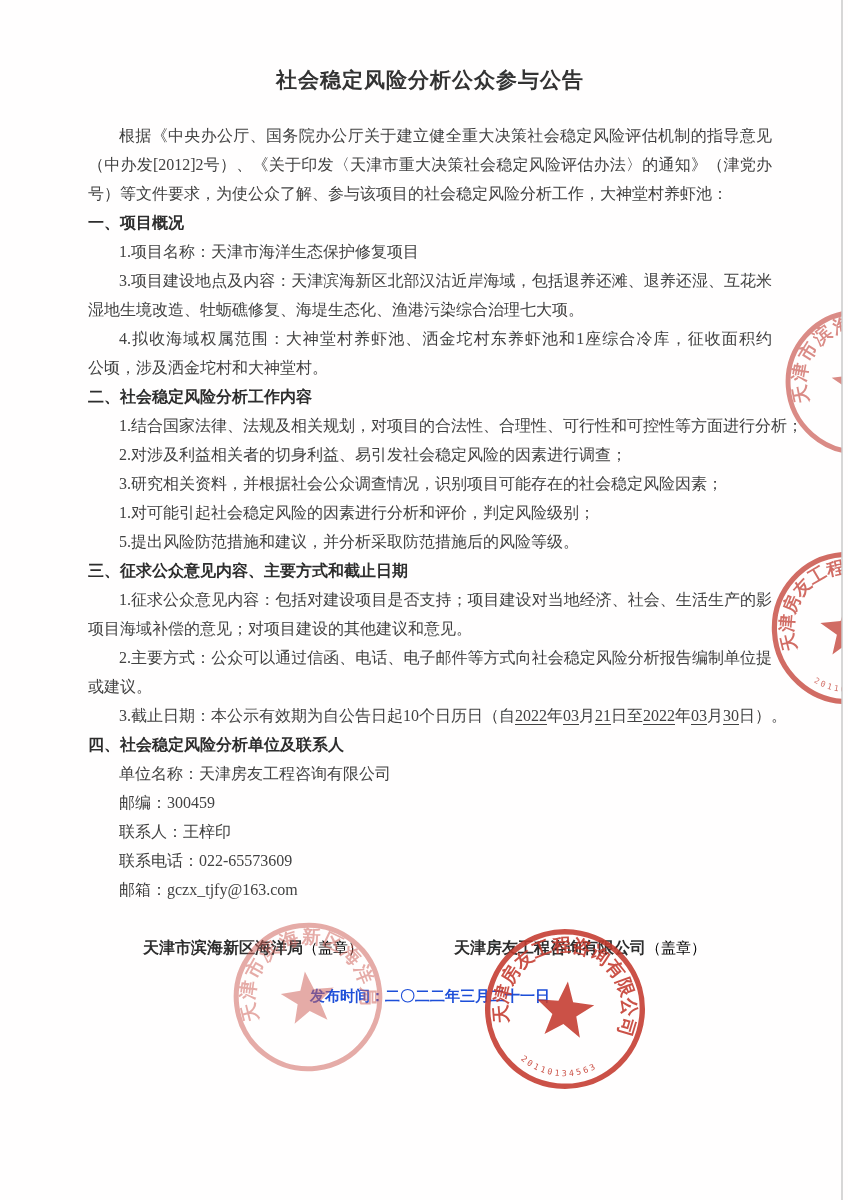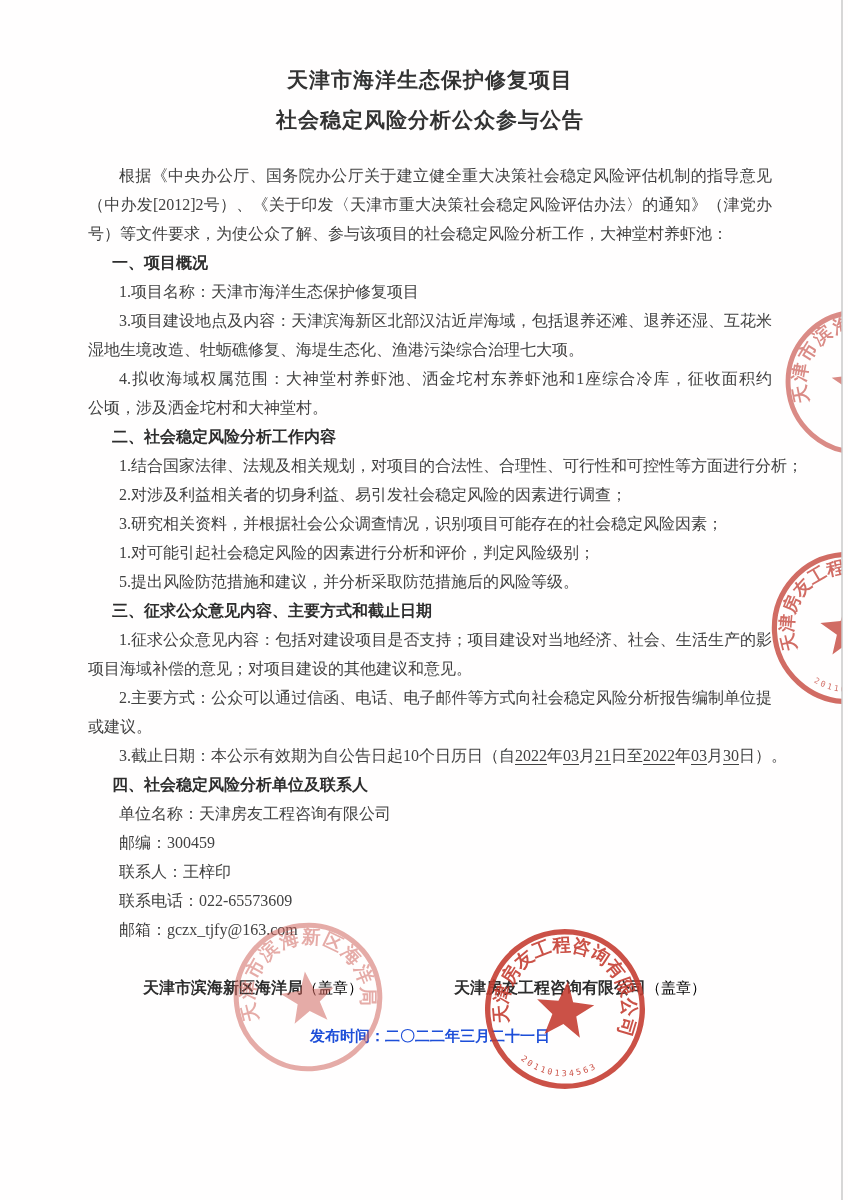--- a/index.html
+++ b/index.html
@@ -9,21 +9,21 @@
     color:#414141;
   }
   .content { position:absolute; left:88px; top:60px; width:684px; }
   .title { font-size:21px; font-weight:bold; color:#333333; text-align:center;
            line-height:40px; letter-spacing:1px; white-space:nowrap; }
   .body-block { margin-top:21px; font-size:16px; }
   .line { line-height:29px; height:29px; white-space:nowrap; }
   .ind  { text-indent:31px; }
   .fill { text-align:justify; text-align-last:justify; white-space:normal;
           overflow:hidden; }
-  .hline { font-weight:bold; color:#2d2d2d;margin-left:24px; }
+  .hline { font-weight:bold; color:#2d2d2d; }
   .u { text-decoration:underline; text-underline-offset:3px; }
   .sign-row { position:relative; height:29px; margin-top:34px; font-size:16px; }
   .sign-left  { position:absolute; left:55px;  white-space:nowrap; }
   .sign-right { position:absolute; left:366px; white-space:nowrap; }
   .sign-name { font-weight:bold; color:#2d2d2d; }
   .sign-suffix { color:#000000; font-size:15px; }
   .publish-row { height:29px; line-height:29px; text-align:center;
                  font-size:15px; font-weight:bold; color:#1d4ed8;margin-top:15px; }
   .scan-edge { position:absolute; left:841px; top:0; width:2px; height:1200px;
                background:#c9c9c9; opacity:.75; }
@@ -43,21 +43,20 @@
 <div class="page">
 
   <svg class="defs-svg" aria-hidden="true">
     <defs>
       <path id="sealArcTop" d="M 35.2 123.6 A 69 69 0 1 1 164.8 123.6" fill="none"></path>
       <path id="sealArcBottom" d="M 30.7 140 A 80 80 0 0 0 169.3 140" fill="none"></path>
     </defs>
   </svg>
 
   <div class="content">
-    <div class="title">天津市海洋生态保护修复项目</div>
     <div class="title">社会稳定风险分析公众参与公告</div>
 
     <div class="body-block">
 
       <div class="line ind fill">根据《中央办公厅、国务院办公厅关于建立健全重大决策社会稳定风险评估机制的指导意见（试行）》</div>
       <div class="line fill">（中办发[2012]2号）、《关于印发〈天津市重大决策社会稳定风险评估办法〉的通知》（津党办发[2012]14</div>
       <div class="line">号）等文件要求，为使公众了解、参与该项目的社会稳定风险分析工作，大神堂村养虾池：</div>
 
       <div class="line hline">一、项目概况</div>
       <div class="line ind">1.项目名称：天津市海洋生态保护修复项目</div>

